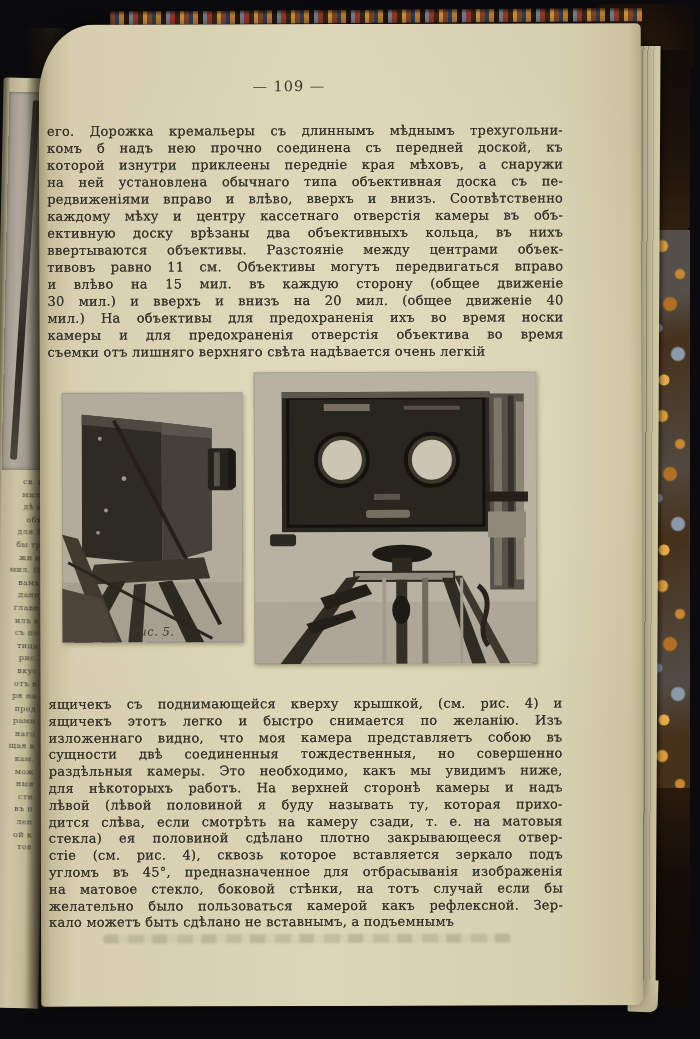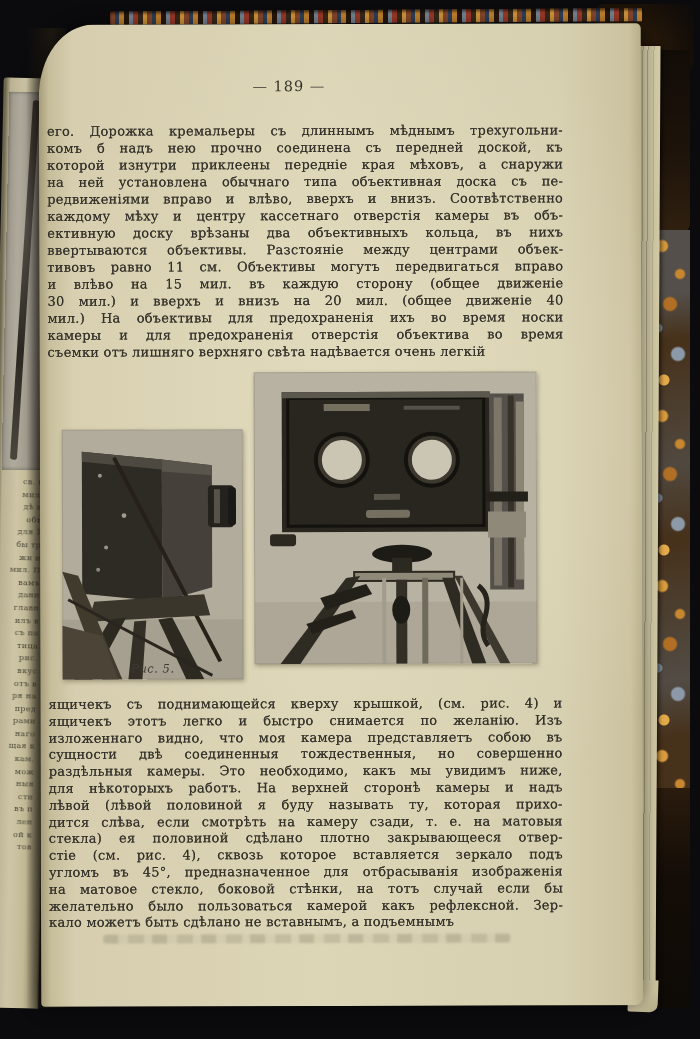--- a/index.html
+++ b/index.html
@@ -139,21 +139,21 @@
     text-shadow:0 0 .5px rgba(52,49,42,.85);
   }
   .para .jline:last-child{text-align-last:left;-moz-text-align-last:left;}
   .para1{left:8px;top:98px;width:516px;}
   .para1 .jline{font-size:13px;height:17px;line-height:17px;}
   .para2{left:8px;top:672px;width:514px;}
   .para2 .jline{font-size:13px;height:16.8px;line-height:16.8px;}
 
   .figure{position:absolute;}
   .figure svg{display:block;box-shadow:1px 2px 4px rgba(90,84,60,.45);}
-  .fig1{left:22px;top:405px;width:181px;height:223px;}
+  .fig1{left:22px;top:368px;width:181px;height:223px;}
   .fig2{left:214px;top:348px;width:283px;height:292px;}
   .caption{
     position:absolute;left:0;top:calc(100% + 9px);width:100%;
     text-align:center;font-size:11.5px;font-style:italic;color:#3e3a31;
     letter-spacing:.5px;
   }
   .ghost{
     position:absolute;left:62px;top:910px;width:408px;height:9px;
     background:repeating-linear-gradient(90deg,rgba(122,115,92,.55) 0 15px,rgba(122,115,92,.12) 15px 25px,rgba(122,115,92,.45) 25px 41px,rgba(122,115,92,.1) 41px 49px);
     filter:blur(1.3px);
@@ -210,21 +210,21 @@
       <div>лен</div>
       <div>ой к</div>
       <div>тов</div>
     </div>
 </div>
 
 <div class="abs gutter"></div>
 
 <div class="abs page">
 
-  <div class="page-number">— 189 —</div>
+  <div class="page-number">— 109 —</div>
 
   <div class="para para1">
       <div class="jline">его. Дорожка кремальеры съ длиннымъ мѣднымъ трехугольни-</div>
       <div class="jline">комъ б надъ нею прочно соединена съ передней доской, къ</div>
       <div class="jline">которой изнутри приклеены передніе края мѣховъ, а снаружи</div>
       <div class="jline">на ней установлена обычнаго типа объективная доска съ пе-</div>
       <div class="jline">редвиженіями вправо и влѣво, вверхъ и внизъ. Соотвѣтственно</div>
       <div class="jline">каждому мѣху и центру кассетнаго отверстія камеры въ объ-</div>
       <div class="jline">ективную доску врѣзаны два объективныхъ кольца, въ нихъ</div>
       <div class="jline">ввертываются объективы. Разстояніе между центрами объек-</div>

